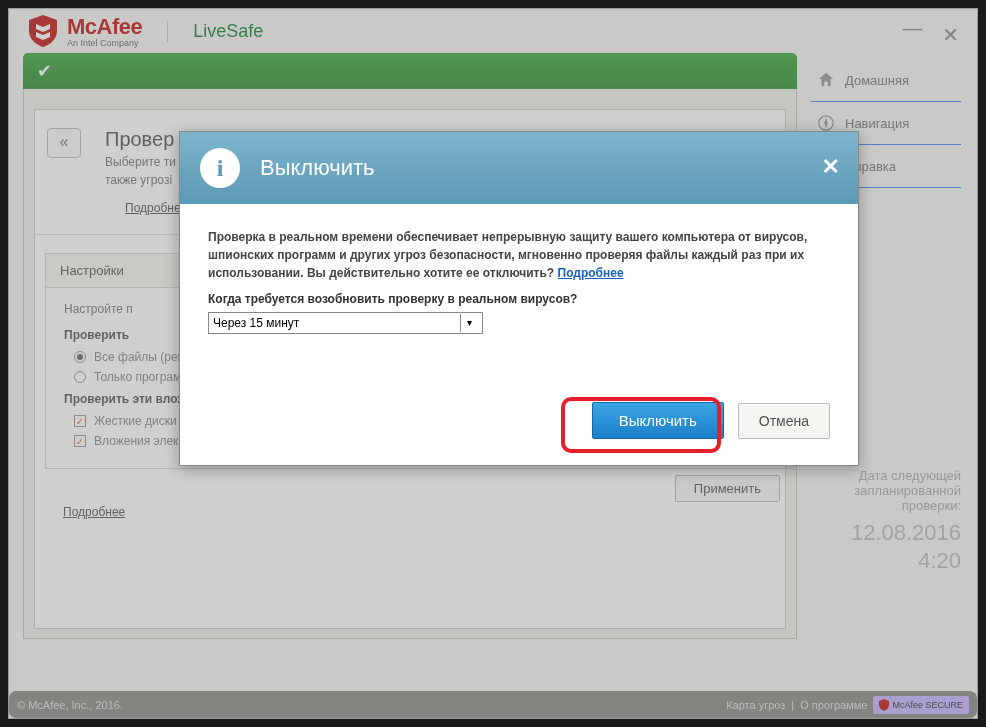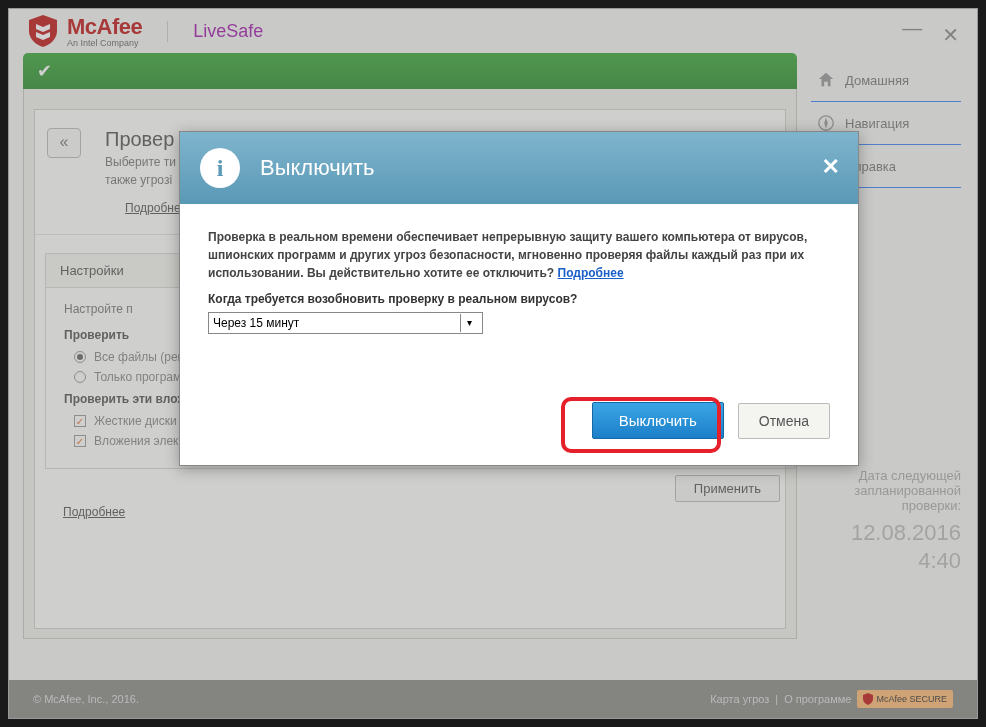--- a/index.html
+++ b/index.html
@@ -3,21 +3,21 @@
 <meta charset="utf-8">
 <style>
 * { box-sizing: border-box; margin: 0; padding: 0; font-family: Arial, sans-serif; }
 body { background: #1a1a1a; width: 986px; height: 727px; overflow: hidden; position: relative; }
 .outer-frame { position: absolute; inset: 8px; background: #f5f5f2; border: 1px solid #999; }
 .header-bar { height: 44px; display: flex; align-items: center; padding: 0 20px; position: relative; }
 .logo-area { display: flex; align-items: center; gap: 10px; }
 .shield { width: 28px; height: 32px; }
 .brand-txt { font-size: 22px; font-weight: bold; color: #c01818; letter-spacing: -0.5px; }
 .brand-sub { font-size: 9px; color: #666; display: block; margin-top: -2px; }
-.product { font-size: 18px; color: #a21caf; margin-left: 25px; padding-left: 25px; border-left: 1px solid #ccc; }
+.product { font-size: 18px; color: #15803d; margin-left: 25px; padding-left: 25px; border-left: 1px solid #ccc; }
 .win-controls { position: absolute; right: 18px; top: 14px; display: flex; gap: 20px; }
 .win-min { font-size: 20px; color: #888; line-height: 10px; cursor: pointer; }
 .win-close { font-size: 20px; color: #888; cursor: pointer; }
 .body-area { display: flex; height: 595px; }
 .left-col { flex: 1; padding: 0 10px 0 14px; position: relative; }
 .green-bar { height: 36px; background: linear-gradient(#3aa83a,#2f8e2f); border-radius: 5px 5px 0 0; display: flex; align-items: center; padding-left: 14px; }
 .checkmark { color: #fff; font-size: 18px; }
 .panel-outer { border: 1px solid #c8c8c2; border-top: none; background: #f0f0ec; height: 550px; position: relative; }
 .sub-panel { position: absolute; top: 20px; left: 10px; right: 10px; height: 520px; background: #fdfdfa; border: 1px solid #d0d0cc; }
 .sp-head { padding: 18px 20px; border-bottom: 1px solid #e0e0dc; position: relative; }
@@ -34,23 +34,23 @@
 .radio-dot.sel::after { content: ''; width: 6px; height: 6px; background: #666; border-radius: 50%; }
 .chk-row { font-size: 12px; color: #888; margin: 6px 0 6px 10px; display: flex; align-items: center; gap: 8px; }
 .chk-box { width: 12px; height: 12px; border: 1px solid #999; display: inline-flex; align-items: center; justify-content: center; color: #e07030; font-size: 10px; }
 .apply-btn { position: absolute; right: 14px; bottom: -4px; transform: translateY(30px); padding: 5px 18px; border: 1px solid #bbb; background: #f6f6f3; font-size: 13px; color: #555; border-radius: 2px; }
 .more2 { font-size: 12px; color: #555; text-decoration: underline; margin: 36px 0 0 28px; display: inline-block; }
 .right-col { width: 170px; padding: 6px 16px 0 4px; }
 .nav-item { display: flex; align-items: center; gap: 10px; padding: 12px 6px; font-size: 13px; color: #777; border-bottom: 1px solid #3b82f6; }
 .nav-icon { width: 18px; height: 18px; color: #999; }
 .sched-box { margin-top: 280px; font-size: 13px; color: #aaa; text-align: right; }
 .sched-date { font-size: 22px; color: #bbb; margin-top: 6px; line-height: 1.25; }
-.footer { position: absolute; bottom: 0; left: 0; right: 0; height: 38px; background: #8a8a86; display: flex; align-items: center; justify-content: space-between; padding: 0 24px; font-size: 11px; color: #ddd; }
+.footer { position: absolute; bottom: 0; left: 0; right: 0; height: 27px; background: #8a8a86; display: flex; align-items: center; justify-content: space-between; padding: 0 8px; font-size: 11px; color: #ddd; border-radius: 7px; }
 .foot-links { display: flex; gap: 6px; align-items: center; }
-.secure-badge { background: #fdba74; padding: 3px 6px; border-radius: 2px; color: #333; font-size: 9px; display: flex; align-items: center; gap: 3px; }
+.secure-badge { background: #c4b5fd; padding: 3px 6px; border-radius: 2px; color: #333; font-size: 9px; display: flex; align-items: center; gap: 3px; }
 .overlay { position: absolute; inset: 0; background: rgba(120,120,120,0.35); }
 .dialog { position: absolute; left: 170px; top: 122px; width: 680px; background: #fff; border: 1px solid #888; box-shadow: 0 3px 14px rgba(0,0,0,0.3); }
 .dlg-head { height: 72px; background: linear-gradient(#7fb4cd,#5a99b6); display: flex; align-items: center; padding: 0 20px; position: relative; }
 .info-circ { width: 40px; height: 40px; background: #fff; border-radius: 50%; display: flex; align-items: center; justify-content: center; color: #5a99b6; font-size: 24px; font-weight: bold; font-family: Georgia, serif; }
 .dlg-title { color: #fff; font-size: 22px; margin-left: 20px; }
 .dlg-close { position: absolute; right: 18px; top: 22px; color: #fff; font-size: 22px; cursor: pointer; font-weight: bold; }
 .dlg-body { padding: 24px 28px 26px; }
 .dlg-text { font-size: 12px; color: #444; line-height: 1.5; font-weight: bold; }
 .dlg-link { color: #1a5fc9; text-decoration: underline; }
 .dlg-q { font-size: 12px; font-weight: bold; color: #333; margin-top: 10px; }
@@ -142,21 +142,21 @@
       </div>
       <div class="nav-item">
         <svg class="nav-icon" viewBox="0 0 20 20">
             <circle cx="10" cy="10" r="8" fill="none" stroke="currentColor" stroke-width="1.5"></circle>
             <text x="10" y="14" text-anchor="middle" font-size="11" fill="currentColor">?</text>
           </svg>
         <span>Справка</span>
       </div>
       <div class="sched-box">
         <div>Дата следующей запланированной проверки:</div>
-        <div class="sched-date"><span>12.08.2016</span><br><span>4:40</span></div>
+        <div class="sched-date"><span>12.08.2016</span><br><span>4:20</span></div>
       </div>
     </div>
   </div>
 
   <div class="footer">
     <span>© McAfee, Inc., 2016.</span>
     <div class="foot-links">
       <span>Карта угроз</span>
       <span>|</span>
       <span>О программе</span>

